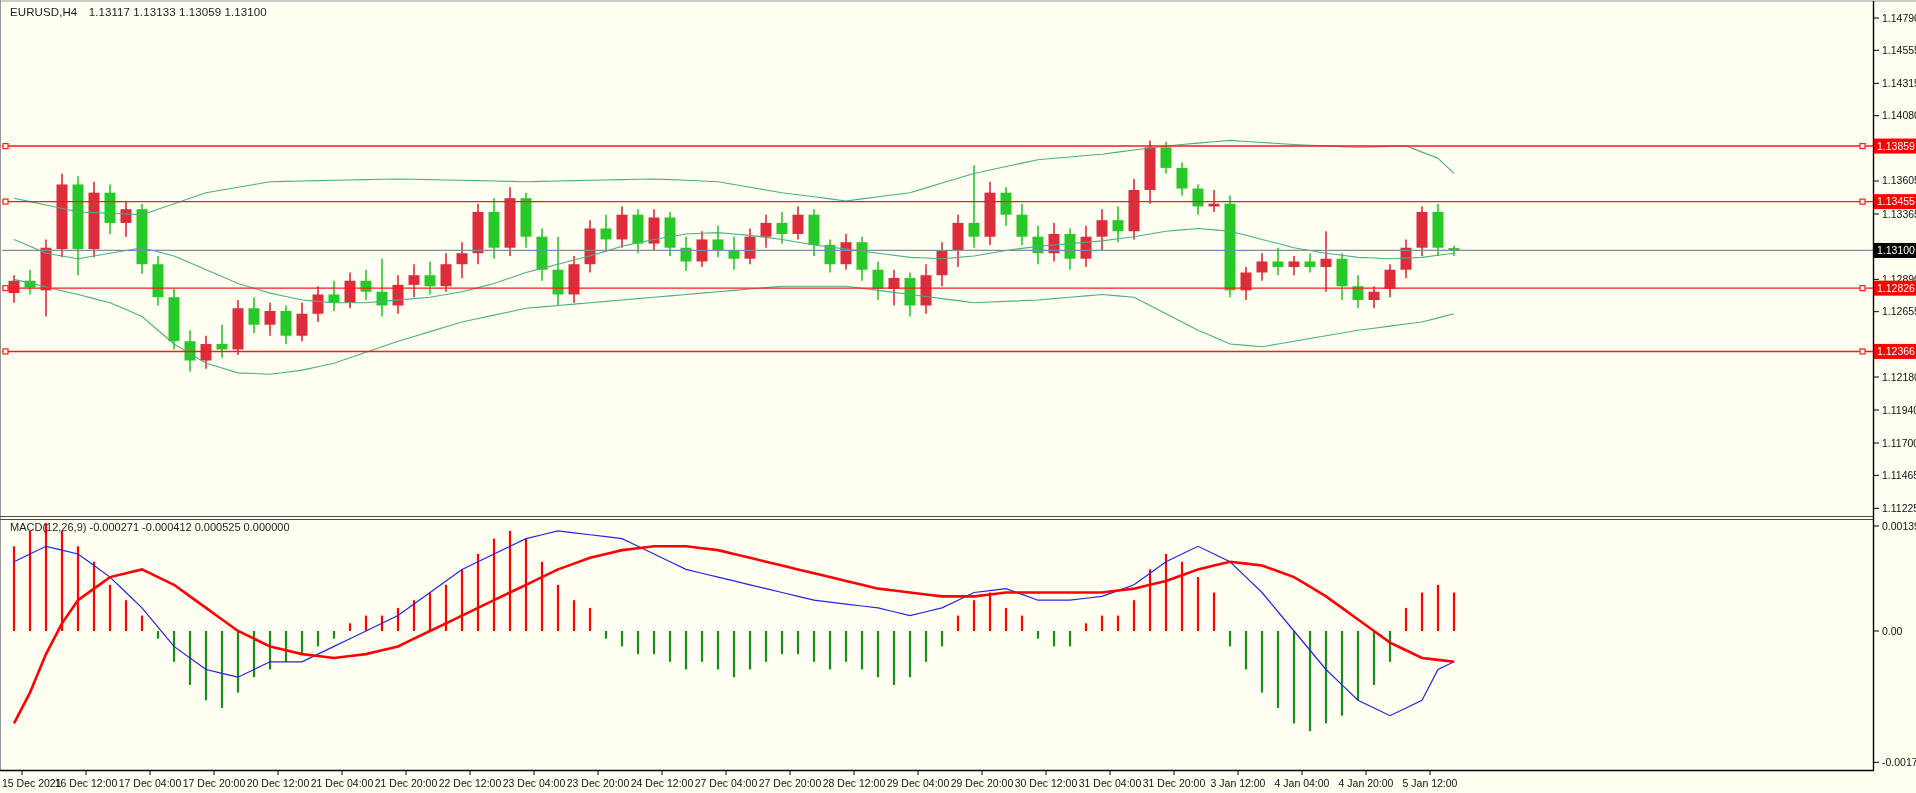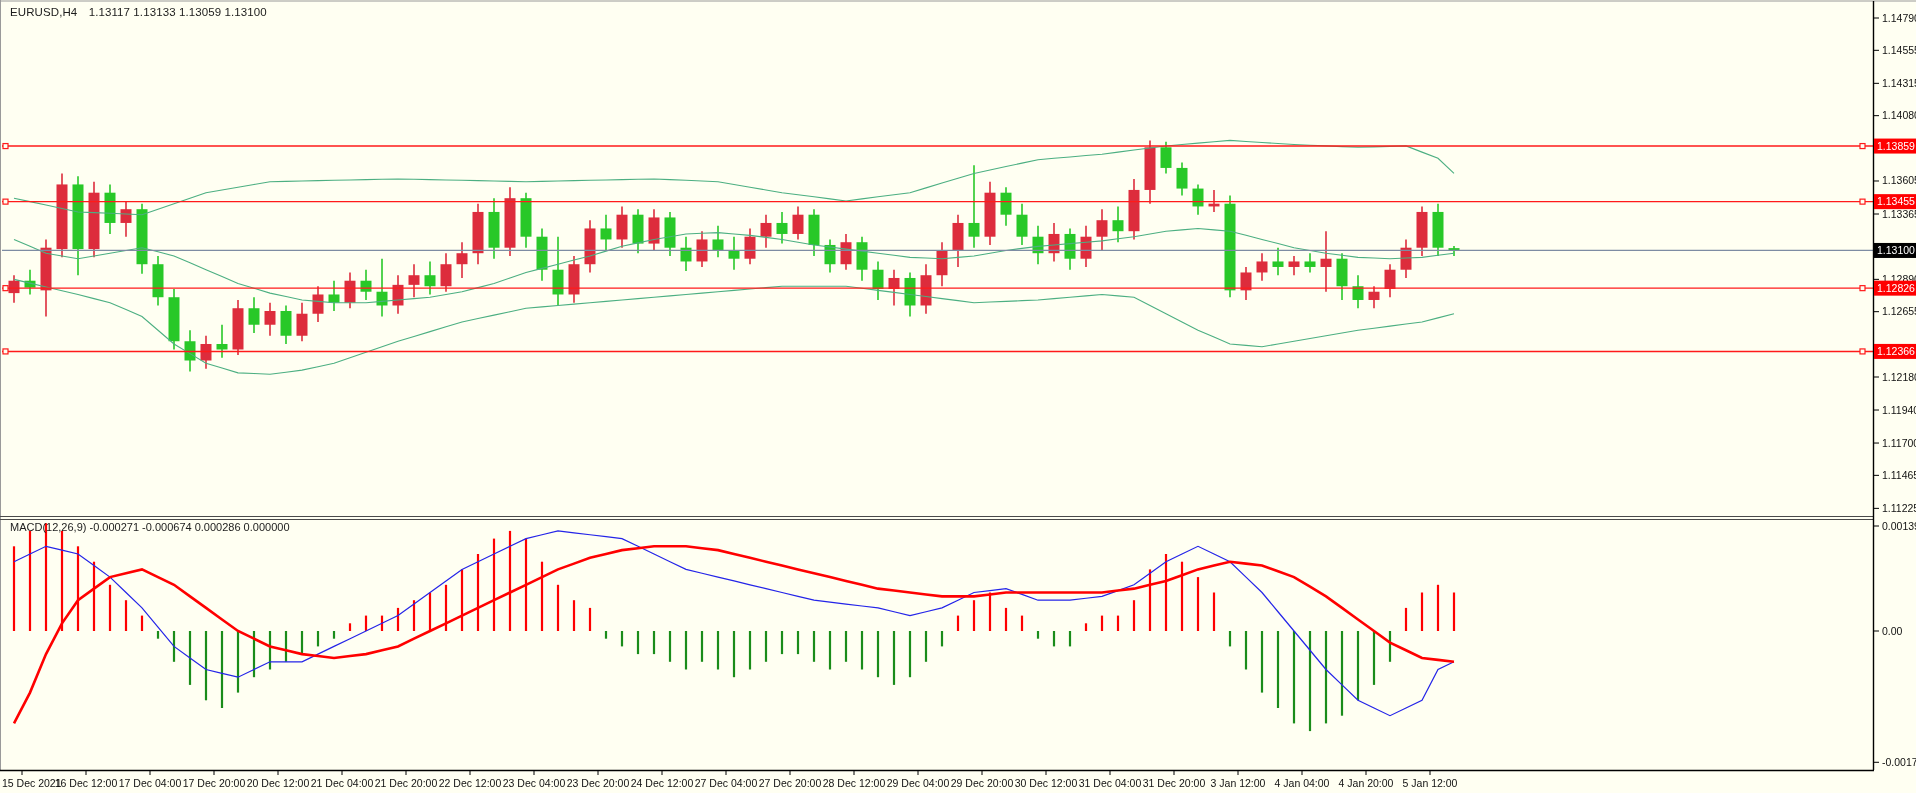--- a/index.html
+++ b/index.html
@@ -23,21 +23,21 @@
 </head>
 <body>
 
 <div id="stage">
   <div class="title-overlay">
     <span class="sym">EURUSD,H4</span>
     <span class="vals">1.13117 1.13133 1.13059 1.13100</span>
   </div>
   <div class="macd-overlay">
     <span class="lbl">MACD(12,26,9)</span>
-    <span class="vals">-0.000271 -0.000674 0.000286 0.000000</span>
+    <span class="vals">-0.000271 -0.000412 0.000525 0.000000</span>
   </div>
   <svg id="chart-svg" width="1916" height="793">
       <rect x="0" y="0" width="1916" height="793" fill="#fffff2"></rect>
       <rect x="2" y="1" width="1871" height="515" fill="#fffff2"></rect>
       <rect x="2" y="520" width="1871" height="250" fill="#fffff2"></rect>
       <g>
         <line x1="14" y1="275.22145804676666" x2="14" y2="302.7317744154049" stroke="#dd2c3c" stroke-width="1.6"></line>
         <rect x="8.5" y="280.7235213204937" width="11" height="12.379642365888913" fill="#dd2c3c"></rect>
         <line x1="30" y1="269.71939477303965" x2="30" y2="294.47867950481435" stroke="#28c828" stroke-width="1.6"></line>
         <rect x="24.5" y="280.7235213204937" width="11" height="6.877579092158783" fill="#28c828"></rect>

